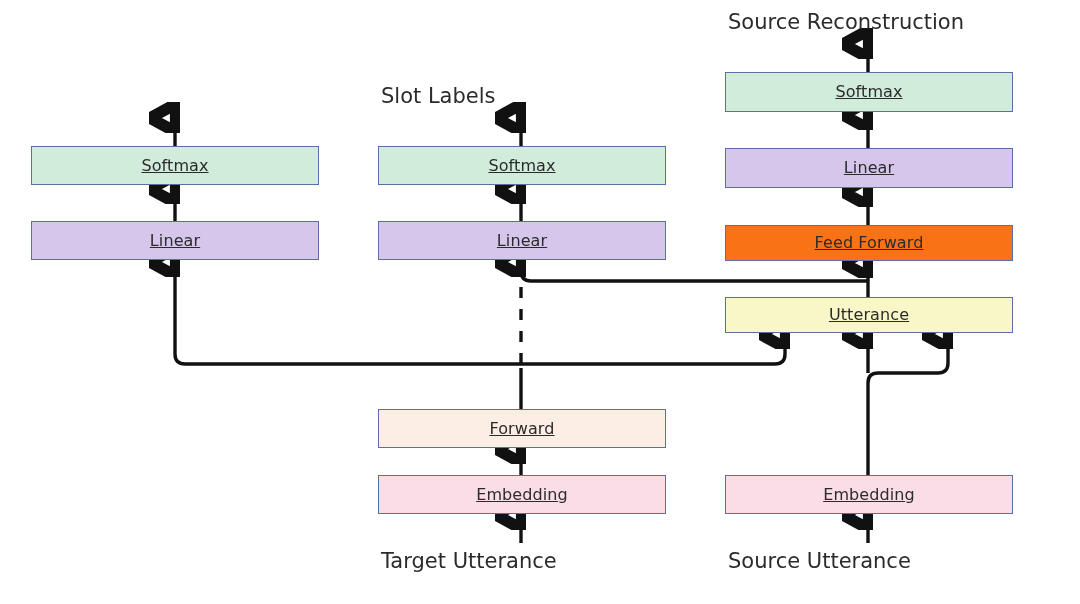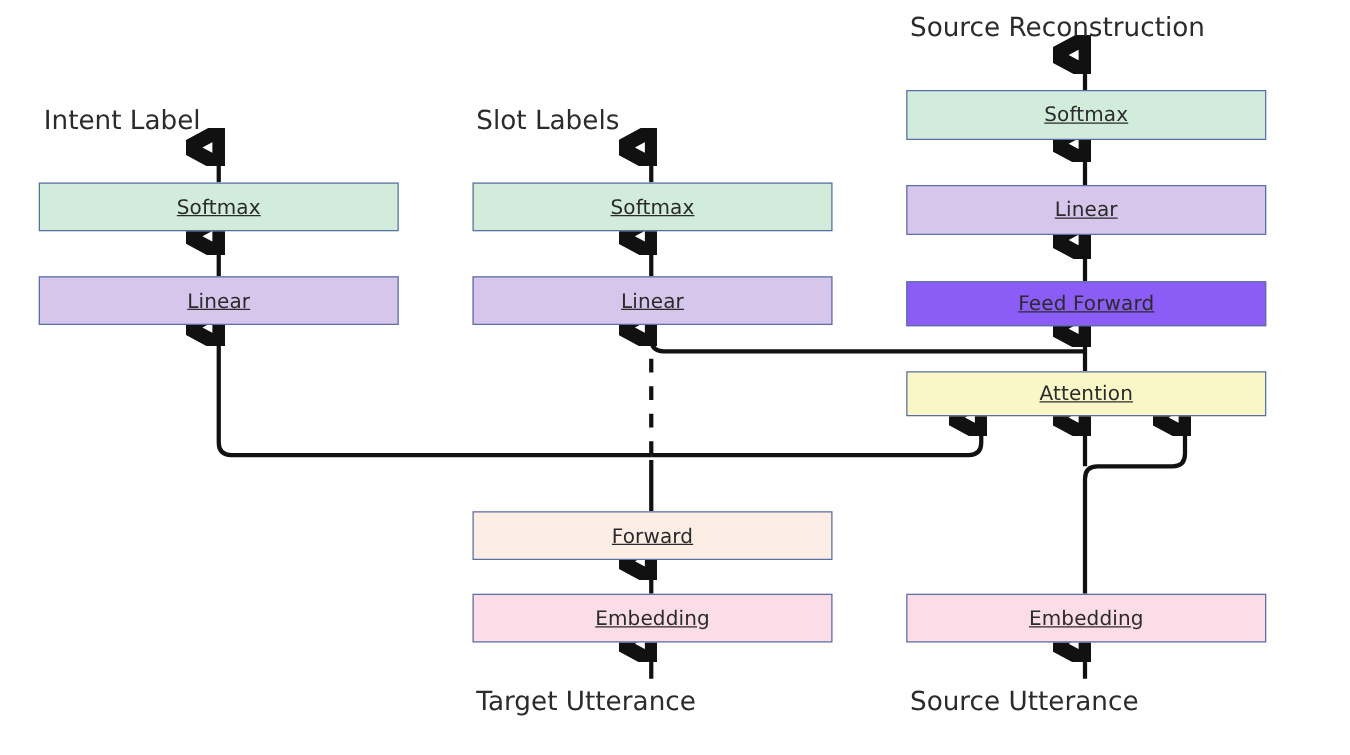--- a/index.html
+++ b/index.html
@@ -96,21 +96,20 @@
 
     <line x1="868" y1="297" x2="868" y2="263" marker-end="url(#ah)"></line>
 
     <path d="M 868 475 L 868 383 Q 868 373 878 373 L 938 373 Q 948 373 948 363 L 948 334" marker-end="url(#ah)"></path>
 
     <path d="M 868 373 L 868 334" marker-end="url(#ah)"></path>
 
     <line x1="868" y1="543" x2="868" y2="515" marker-end="url(#ah)"></line>
   </svg>
 
-  <div class="caption" style="left:35px; top:86px; width:280px;">Intent Label</div>
 
   <div class="caption" style="left:381px; top:86px; width:280px;">Slot Labels</div>
 
   <div class="caption" style="left:728px; top:12px; width:280px;">Source Reconstruction</div>
 
   <div class="caption" style="left:728px; top:551px; width:280px;">Source Utterance</div>
 
   <div class="caption" style="left:381px; top:551px; width:280px;">Target Utterance</div>
 
   <div class="node" style="left:31px; top:146px; width:288px; height:39px; background:#d2ecdc;">Softmax</div>
@@ -122,19 +121,19 @@
   <div class="node" style="left:378px; top:221px; width:288px; height:39px; background:#d6c6ec;">Linear</div>
 
   <div class="node" style="left:378px; top:409px; width:288px; height:39px; background:#fceee4;">Forward</div>
 
   <div class="node" style="left:378px; top:475px; width:288px; height:39px; background:#fbdde8;">Embedding</div>
 
   <div class="node" style="left:725px; top:72px; width:288px; height:40px; background:#d2ecdc;">Softmax</div>
 
   <div class="node" style="left:725px; top:148px; width:288px; height:40px; background:#d6c6ec;">Linear</div>
 
-  <div class="node" style="left:725px; top:225px; width:288px; height:36px; background:#8b5cf6;">Feed Forward</div>
+  <div class="node" style="left:725px; top:225px; width:288px; height:36px; background:#f97316;">Feed Forward</div>
 
-  <div class="node" style="left:725px; top:297px; width:288px; height:36px; background:#f9f6c8;">Attention</div>
+  <div class="node" style="left:725px; top:297px; width:288px; height:36px; background:#f9f6c8;">Utterance</div>
 
   <div class="node" style="left:725px; top:475px; width:288px; height:39px; background:#fbdde8;">Embedding</div>
 
 </div>
 
 </body></html>

